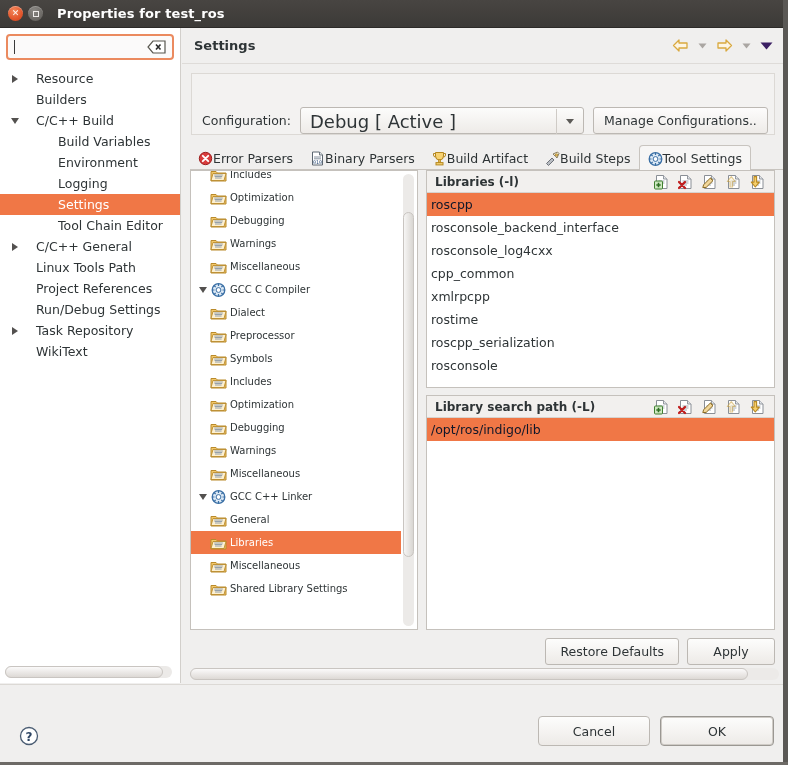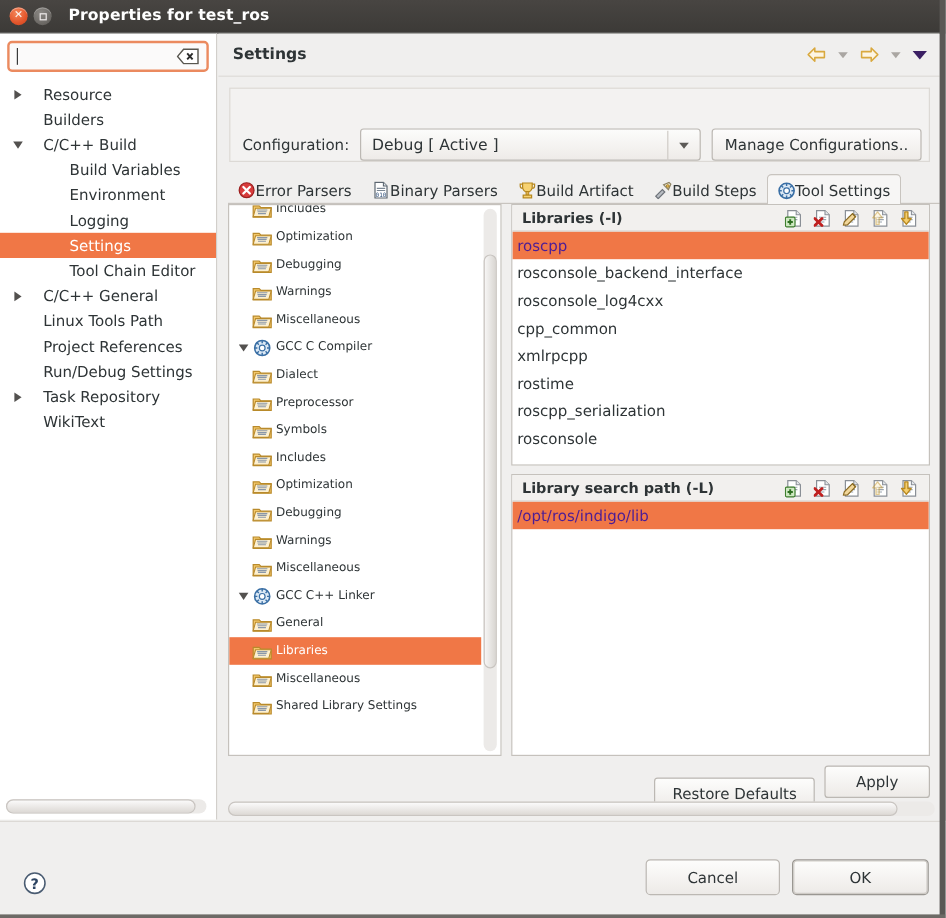--- a/index.html
+++ b/index.html
@@ -117,21 +117,21 @@
   .cfgbar {
     margin: 9px 8px 0 9px; height: 62px;
     border: 1px solid #dcd9d5; background: #f3f2f1;
     display: flex; align-items: flex-end; padding: 11px 0 0 10px;
   }
   .cfg-label { font-size: 12.5px; color: #2e3436; line-height: 26px; margin-right: 9px; }
   .combo {
     width: 284px; height: 27px; border: 1px solid #bcb8b3; border-radius: 3px;
     background: linear-gradient(to bottom,#fcfcfb 0%,#eeebe8 100%);
     display: flex; align-items: center; padding: 1px 0 0 9px;
-    font-size: 13px; color: #2e3436; position: relative;
+    font-size: 18px; color: #2e3436; position: relative;
   }
   .combo .cvalue { flex: 1; }
   .combo .cdrop {
     width: 27px; height: 25px; border-left: 1px solid #cfcbc6;
     display: flex; align-items: center; justify-content: center;
   }
   .caret-dn {
     width: 0; height: 0; border-top: 5px solid #5c5a57;
     border-left: 4px solid transparent; border-right: 4px solid transparent;
   }
@@ -204,34 +204,34 @@
     font-size: 12px; color: #2e3436; font-weight: 600;
   }
   .lb-tools { margin-left: auto; display: flex; align-items: center; gap: 8px; padding-right: 4px; }
   .lb-tools .tb { width: 16px; height: 16px; }
   .lb-tools .tb svg { display: block; }
   .lb-body { flex: 1; overflow: hidden; padding-top: 0; }
   .lrow {
     height: 23px; display: flex; align-items: center; padding-left: 4px;
     font-size: 12.5px; color: #2e3436; white-space: nowrap;
   }
-  .lrow.sel { background: #f07746; color: #4c1d95; }
+  .lrow.sel { background: #f07746; color: #0f172a; }
 
   
   .pagebtns {
     margin: 8px 8px 0 8px; display: flex; justify-content: flex-end; gap: 8px;
   }
   .btn {
     height: 27px; border: 1px solid #bcb8b3; border-radius: 3px;
     background: linear-gradient(to bottom,#fdfdfc 0%,#edeae7 100%);
     display: flex; align-items: center; justify-content: center;
     font-size: 12.5px; color: #2e3436; padding: 0 14px; white-space: nowrap;
   }
   .btn.apply { min-width: 88px; }
-  .btn.restore { min-width: 116px; margin-top: 10px; }
+  .btn.restore { min-width: 116px; }
 
   .hscroll-main {
     position: absolute; left: 8px; right: 4px; bottom: 2px; height: 13px;
   }
   .hscroll-main .trough {
     width: 100%; height: 12px; background: #eceae8; border-radius: 6px;
   }
   .hscroll-main .thumb {
     position: absolute; left: 0; top: 0; height: 12px;
     background: linear-gradient(to bottom,#fbfafa,#ddd9d5);

